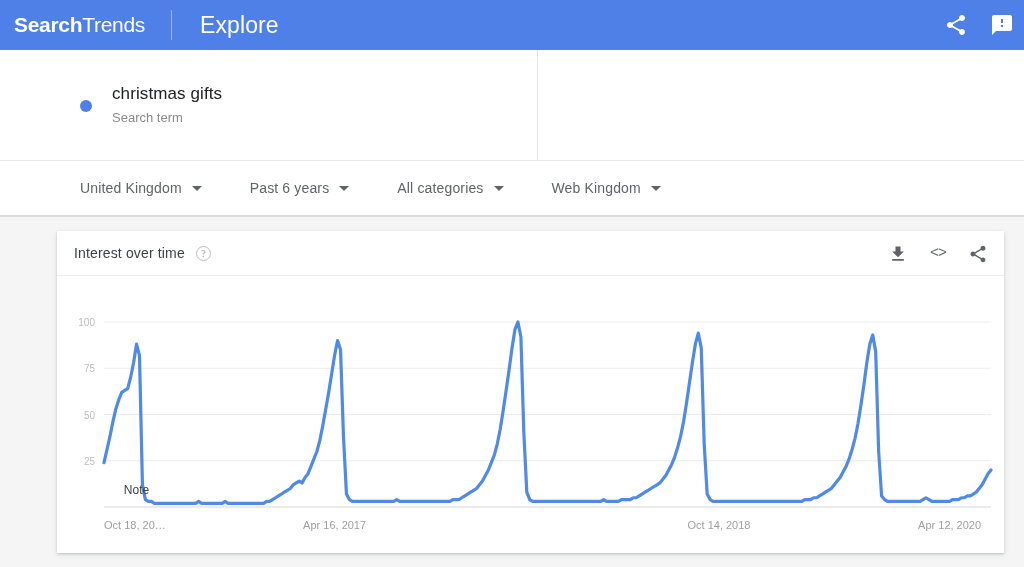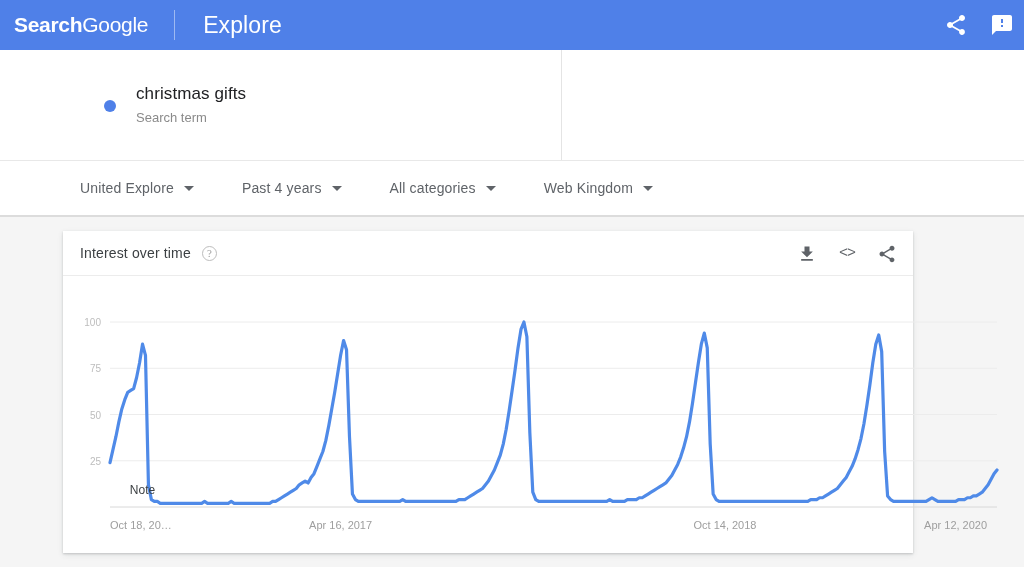--- a/index.html
+++ b/index.html
@@ -37,21 +37,20 @@
     position: absolute; right: 10px; top: 0;
     height: 50px; display: flex; align-items: center; gap: 22px;
   }
   .appbar-actions .ico { width: 24px; height: 24px; display: block; cursor: pointer; }
 
   
   .queryrow {
     height: 111px; background: #ffffff;
     display: flex; align-items: stretch;
     border-bottom: 1px solid #e8e8e8;
-    padding-left: 24px;
   }
   .term-cell {
     width: 538px; flex: 0 0 538px;
     border-right: 1px solid #e4e4e4;
     display: flex; align-items: center;
     padding-left: 80px;
   }
   .term-dot {
     width: 12px; height: 12px; border-radius: 50%;
     background: #4f80e8; flex: 0 0 12px;
@@ -96,22 +95,22 @@
   .caret {
     width: 0; height: 0; margin-left: 10px;
     border-left: 5px solid transparent;
     border-right: 5px solid transparent;
     border-top: 5px solid #5f6368;
   }
 
   
   .card {
     position: absolute;
-    left: 63px; top: 231px;
-    width: 850px; height: 322px;
+    left: 57px; top: 231px;
+    width: 947px; height: 322px;
     background: #ffffff;
     box-shadow: 0 1px 2px rgba(60,64,67,0.22), 0 2px 6px rgba(60,64,67,0.10);
   }
   .card-head {
     height: 45px; display: flex; align-items: center;
     padding: 0 20px 0 17px;
     border-bottom: 1px solid #ececec;
     position: relative;
   }
   .card-title { font-size: 14px; color: #3c4043; letter-spacing: 0.15px; }
@@ -140,21 +139,21 @@
   .axisline { stroke: #d8d8d8; stroke-width: 1; }
   .series-line { fill: none; stroke: #4f8ae8; stroke-width: 3.2;
                  stroke-linejoin: round; stroke-linecap: round; }
   .note-label { font-size: 12px; fill: #3c4043; }
 </style>
 </head>
 <body>
 
 <div class="appbar">
   <div class="brand">
-    <span class="g-bold">Search</span><span class="g-light">Google</span>
+    <span class="g-bold">Search</span><span class="g-light">Trends</span>
   </div>
   <div class="appbar-divider"></div>
   <div class="explore">Explore</div>
 
   <div class="appbar-actions">
     <span class="ico">
       <svg viewBox="0 0 24 24" width="24" height="24" aria-hidden="true">
         <path fill="#ffffff" d="M18 16.08c-.76 0-1.44.3-1.96.77L8.91 12.7c.05-.23.09-.46.09-.7s-.04-.47-.09-.7l7.05-4.11c.54.5 1.25.81 2.04.81 1.66 0 3-1.34 3-3s-1.34-3-3-3-3 1.34-3 3c0 .24.04.47.09.7L8.04 9.81C7.5 9.31 6.79 9 6 9c-1.66 0-3 1.34-3 3s1.34 3 3 3c.79 0 1.5-.31 2.04-.81l7.12 4.16c-.05.21-.08.43-.08.65 0 1.61 1.31 2.92 2.92 2.92s2.92-1.31 2.92-2.92-1.31-2.92-2.92-2.92z"></path>
       </svg>
     </span>
@@ -171,25 +170,25 @@
     <div class="term-dot"></div>
     <div class="term-text">
       <div class="term-title">christmas gifts</div>
       <div class="term-sub">Search term</div>
     </div>
   </div>
 </div>
 
 <div class="filterbar">
   <div class="filter">
-    <span class="filter-label">United Explore</span>
-    <span class="caret"></span>
-  </div>
-  <div class="filter">
-    <span class="filter-label">Past 4 years</span>
+    <span class="filter-label">United Kingdom</span>
+    <span class="caret"></span>
+  </div>
+  <div class="filter">
+    <span class="filter-label">Past 6 years</span>
     <span class="caret"></span>
   </div>
   <div class="filter">
     <span class="filter-label">All categories</span>
     <span class="caret"></span>
   </div>
   <div class="filter">
     <span class="filter-label">Web Kingdom</span>
     <span class="caret"></span>
   </div>

